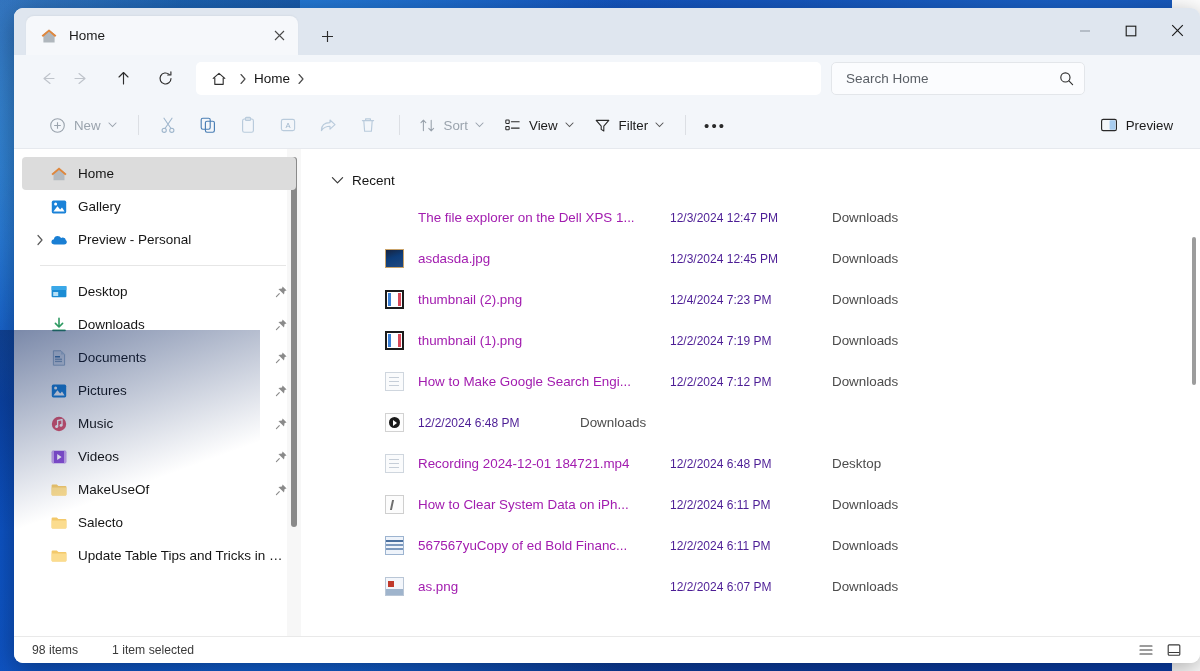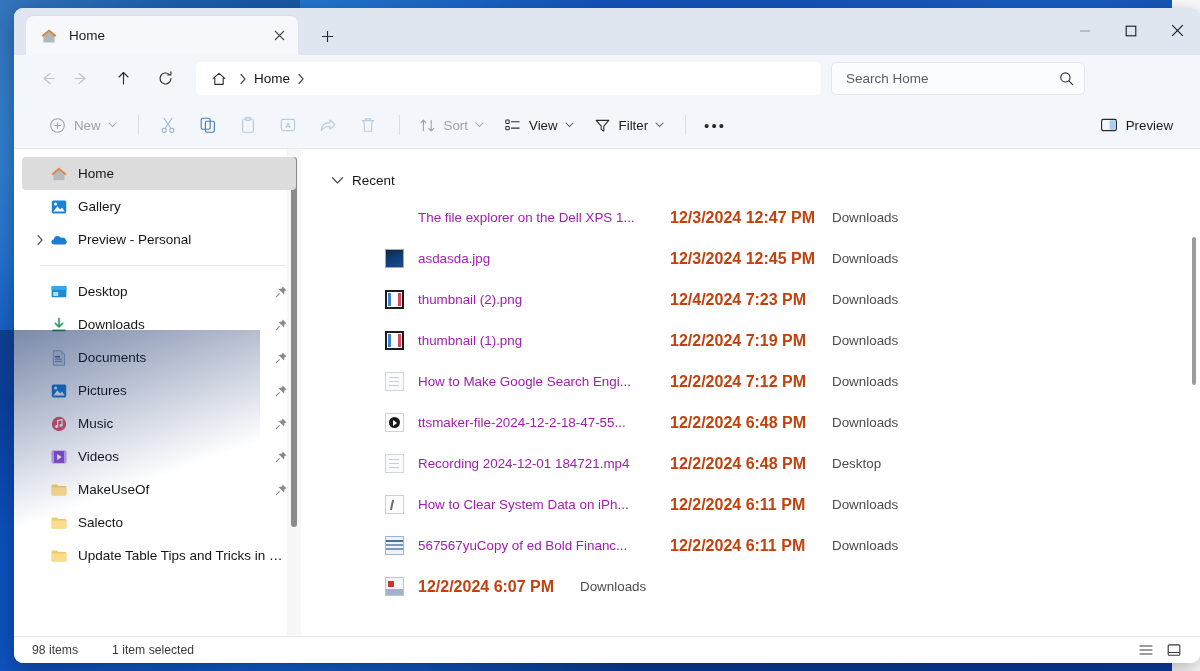--- a/index.html
+++ b/index.html
@@ -244,21 +244,21 @@
     display: flex; align-items: center; justify-content: flex-end;
     padding-right: 14px; box-sizing: border-box;
   }
   .row .fname {
     width: 252px; flex: 0 0 auto;
     font-size: 13.4px; color: #a21caf;
     white-space: nowrap; overflow: hidden; text-overflow: clip;
   }
   .row .fdate {
     width: 162px; flex: 0 0 auto;
-    font-size: 16px; color: #c2410c; font-weight: bold;
+    font-size: 12px; color: #4c1d95;
   }
   .row .floc {
     flex: 1 1 auto;
     font-size: 13.4px; color: #4c4c4c;
   }
   .content-scrollbar {
     position: absolute; right: 4px; top: 88px;
     width: 4px; height: 148px;
     background: #9c9c9c; border-radius: 2px;
   }
@@ -792,21 +792,20 @@
           <span class="fdate">12/2/2024 7:12 PM</span>
           <span class="floc">Downloads</span>
         </div>
 
         <div class="row">
           <span class="fic">
               <span class="ficon ic-audio">
                 <span class="ic-audio-dot"></span>
               </span>
             </span>
-          <span class="fname">ttsmaker-file-2024-12-2-18-47-55...</span>
           <span class="fdate">12/2/2024 6:48 PM</span>
           <span class="floc">Downloads</span>
         </div>
 
         <div class="row">
           <span class="fic">
               <span class="ficon ic-doc ic-doc-lines"></span>
             </span>
           <span class="fname">Recording 2024-12-01 184721.mp4</span>
           <span class="fdate">12/2/2024 6:48 PM</span>
@@ -828,20 +827,21 @@
             </span>
           <span class="fname">567567yuCopy of ed Bold Financ...</span>
           <span class="fdate">12/2/2024 6:11 PM</span>
           <span class="floc">Downloads</span>
         </div>
 
         <div class="row">
           <span class="fic">
               <span class="ficon ic-png2"></span>
             </span>
+          <span class="fname">as.png</span>
           <span class="fdate">12/2/2024 6:07 PM</span>
           <span class="floc">Downloads</span>
         </div>
 
         <div class="content-scrollbar"></div>
       </div>
     </div>
 
     <div class="statusbar">
       <span class="status-txt">98 items</span>

